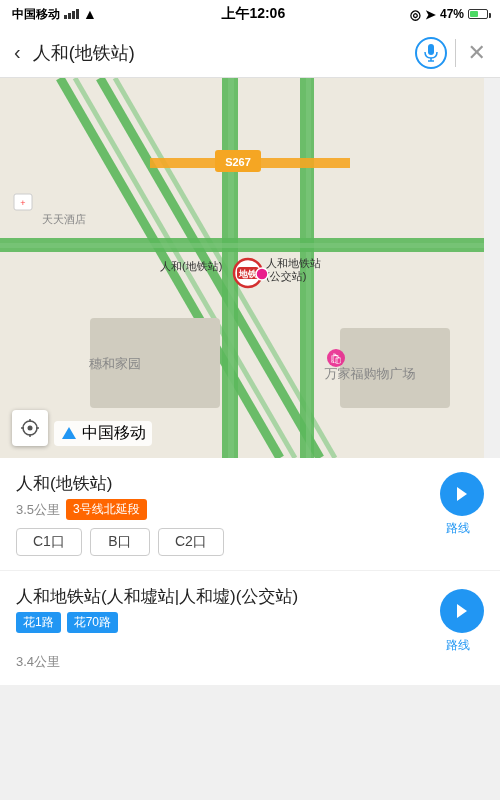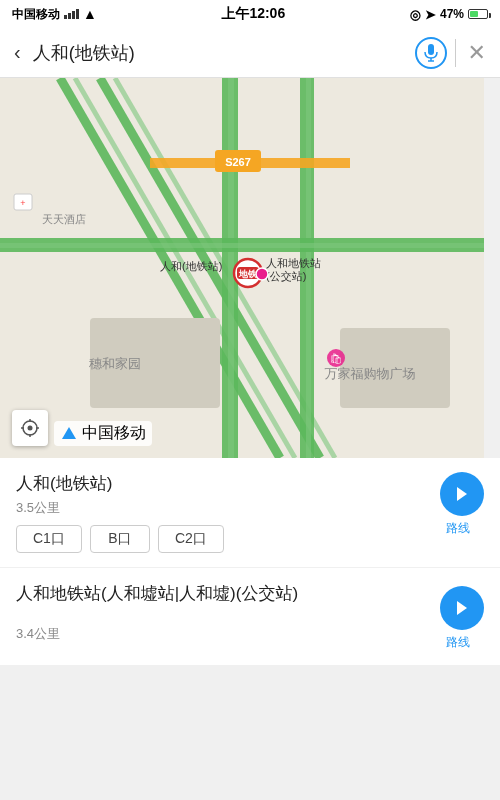--- a/index.html
+++ b/index.html
@@ -265,38 +265,43 @@
   </div>
 </div>
 
 <div class="results-panel">
 
   <div class="result-item">
     <div class="result-info">
       <div class="result-title">人和(地铁站)</div>
       <div class="result-meta">
         <span>3.5公里</span>
+        <span class="tag tag-orange">3号线北延段</span>
       </div>
       <div class="exits">
         <div class="exit-btn">C1口</div>
         <div class="exit-btn">B口</div>
         <div class="exit-btn">C2口</div>
       </div>
     </div>
     <div style="display:flex;flex-direction:column;align-items:center;gap:4px;">
       <div class="route-btn">
         <div class="route-arrow"></div>
       </div>
       <span style="font-size:12px;color:#2196F3;">路线</span>
     </div>
   </div>
 
   <div class="result-item">
     <div class="result-info">
       <div class="result-title">人和地铁站(人和墟站|人和墟)(公交站)</div>
+      <div class="result-meta">
+        <span class="tag tag-blue">花1路</span>
+        <span class="tag tag-blue">花70路</span>
+      </div>
       <div class="dist">3.4公里</div>
     </div>
     <div style="display:flex;flex-direction:column;align-items:center;gap:4px;margin-top:4px;">
       <div class="route-btn">
         <div class="route-arrow"></div>
       </div>
       <span style="font-size:12px;color:#2196F3;">路线</span>
     </div>
   </div>
 

